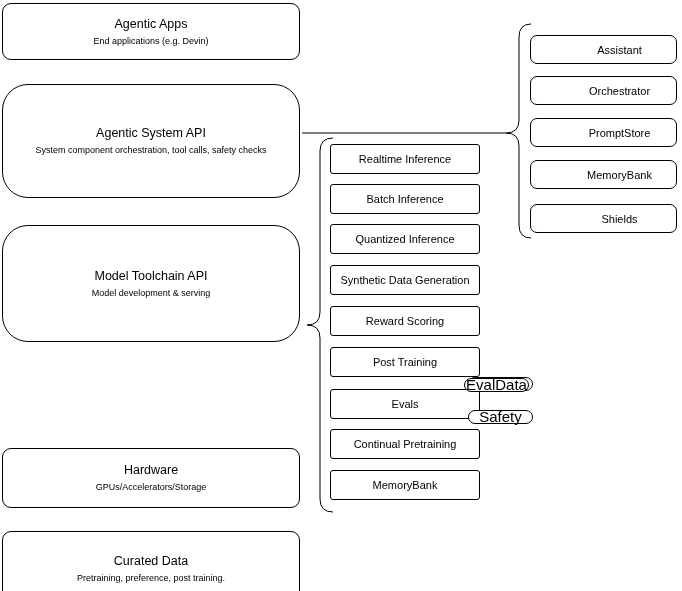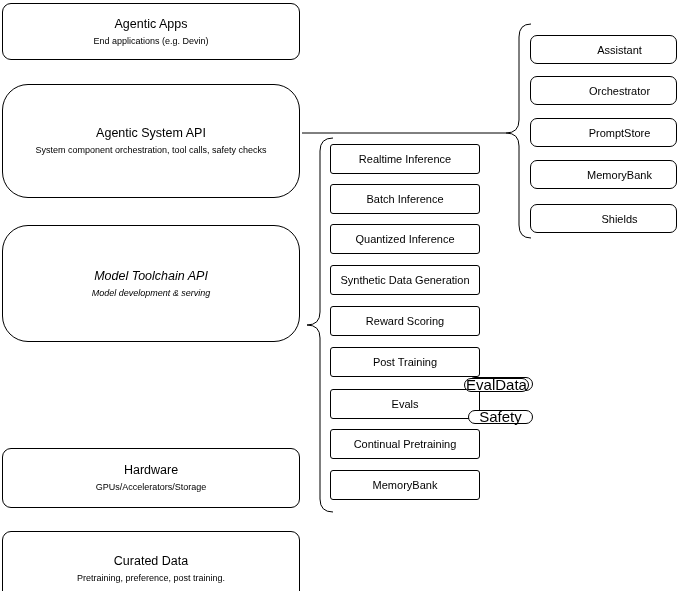--- a/index.html
+++ b/index.html
@@ -33,21 +33,21 @@
     left: 2px;
     width: 298px;
     flex-direction: column;
     gap: 4px;
     border-radius: 9px;
   }
   .lnode .title { font-size: 12.5px; line-height: 15px; }
   .lnode .subtitle { font-size: 9px; line-height: 11px; padding: 0 14px; }
   #lb0 { top: 3px;   height: 57px;  }
   #lb1 { top: 84px;  height: 114px; border-radius: 26px; }
-  #lb2 { top: 225px; height: 117px; border-radius: 26px; font-style: italic; }
+  #lb2 { top: 225px; height: 117px; border-radius: 26px; }
   #lb3 { top: 372px; height: 58px;  }
   #lb4 { top: 448px; height: 60px;  }
   #lb5 { top: 531px; height: 76px;  }
 
   .mnode {
     left: 330px;
     width: 150px;
     height: 30px;
     border-radius: 3px;
     font-size: 11px;

